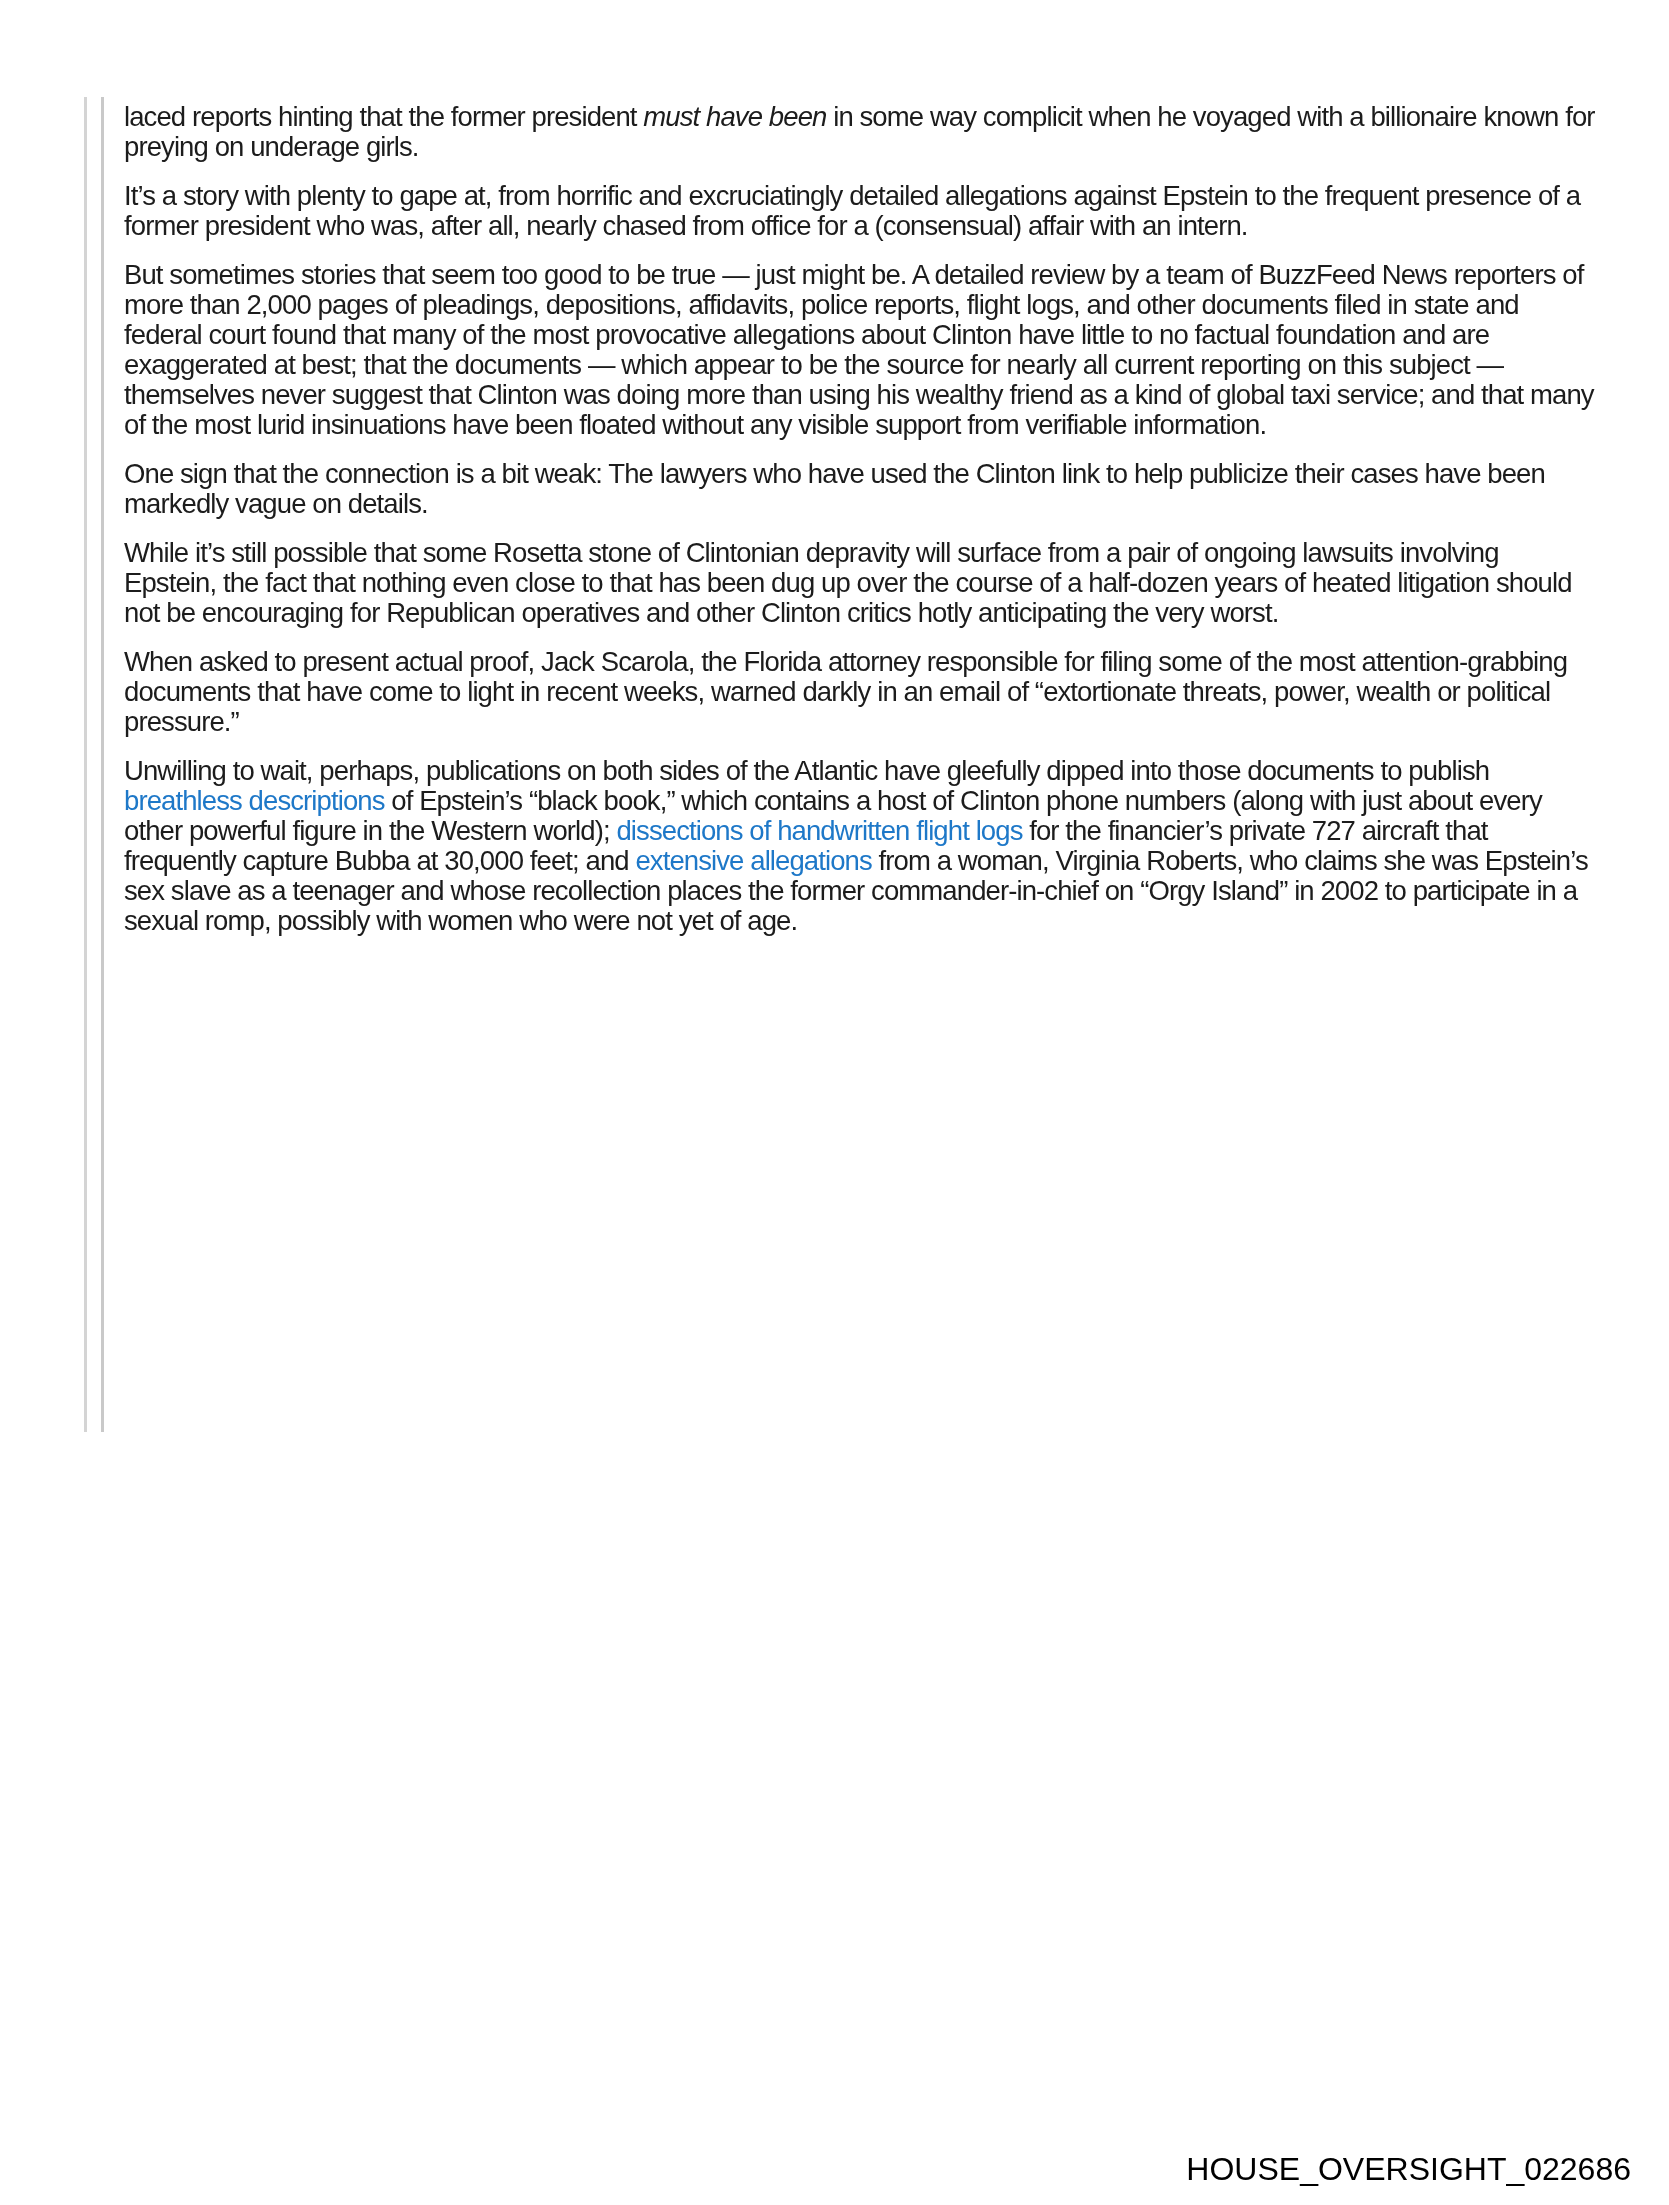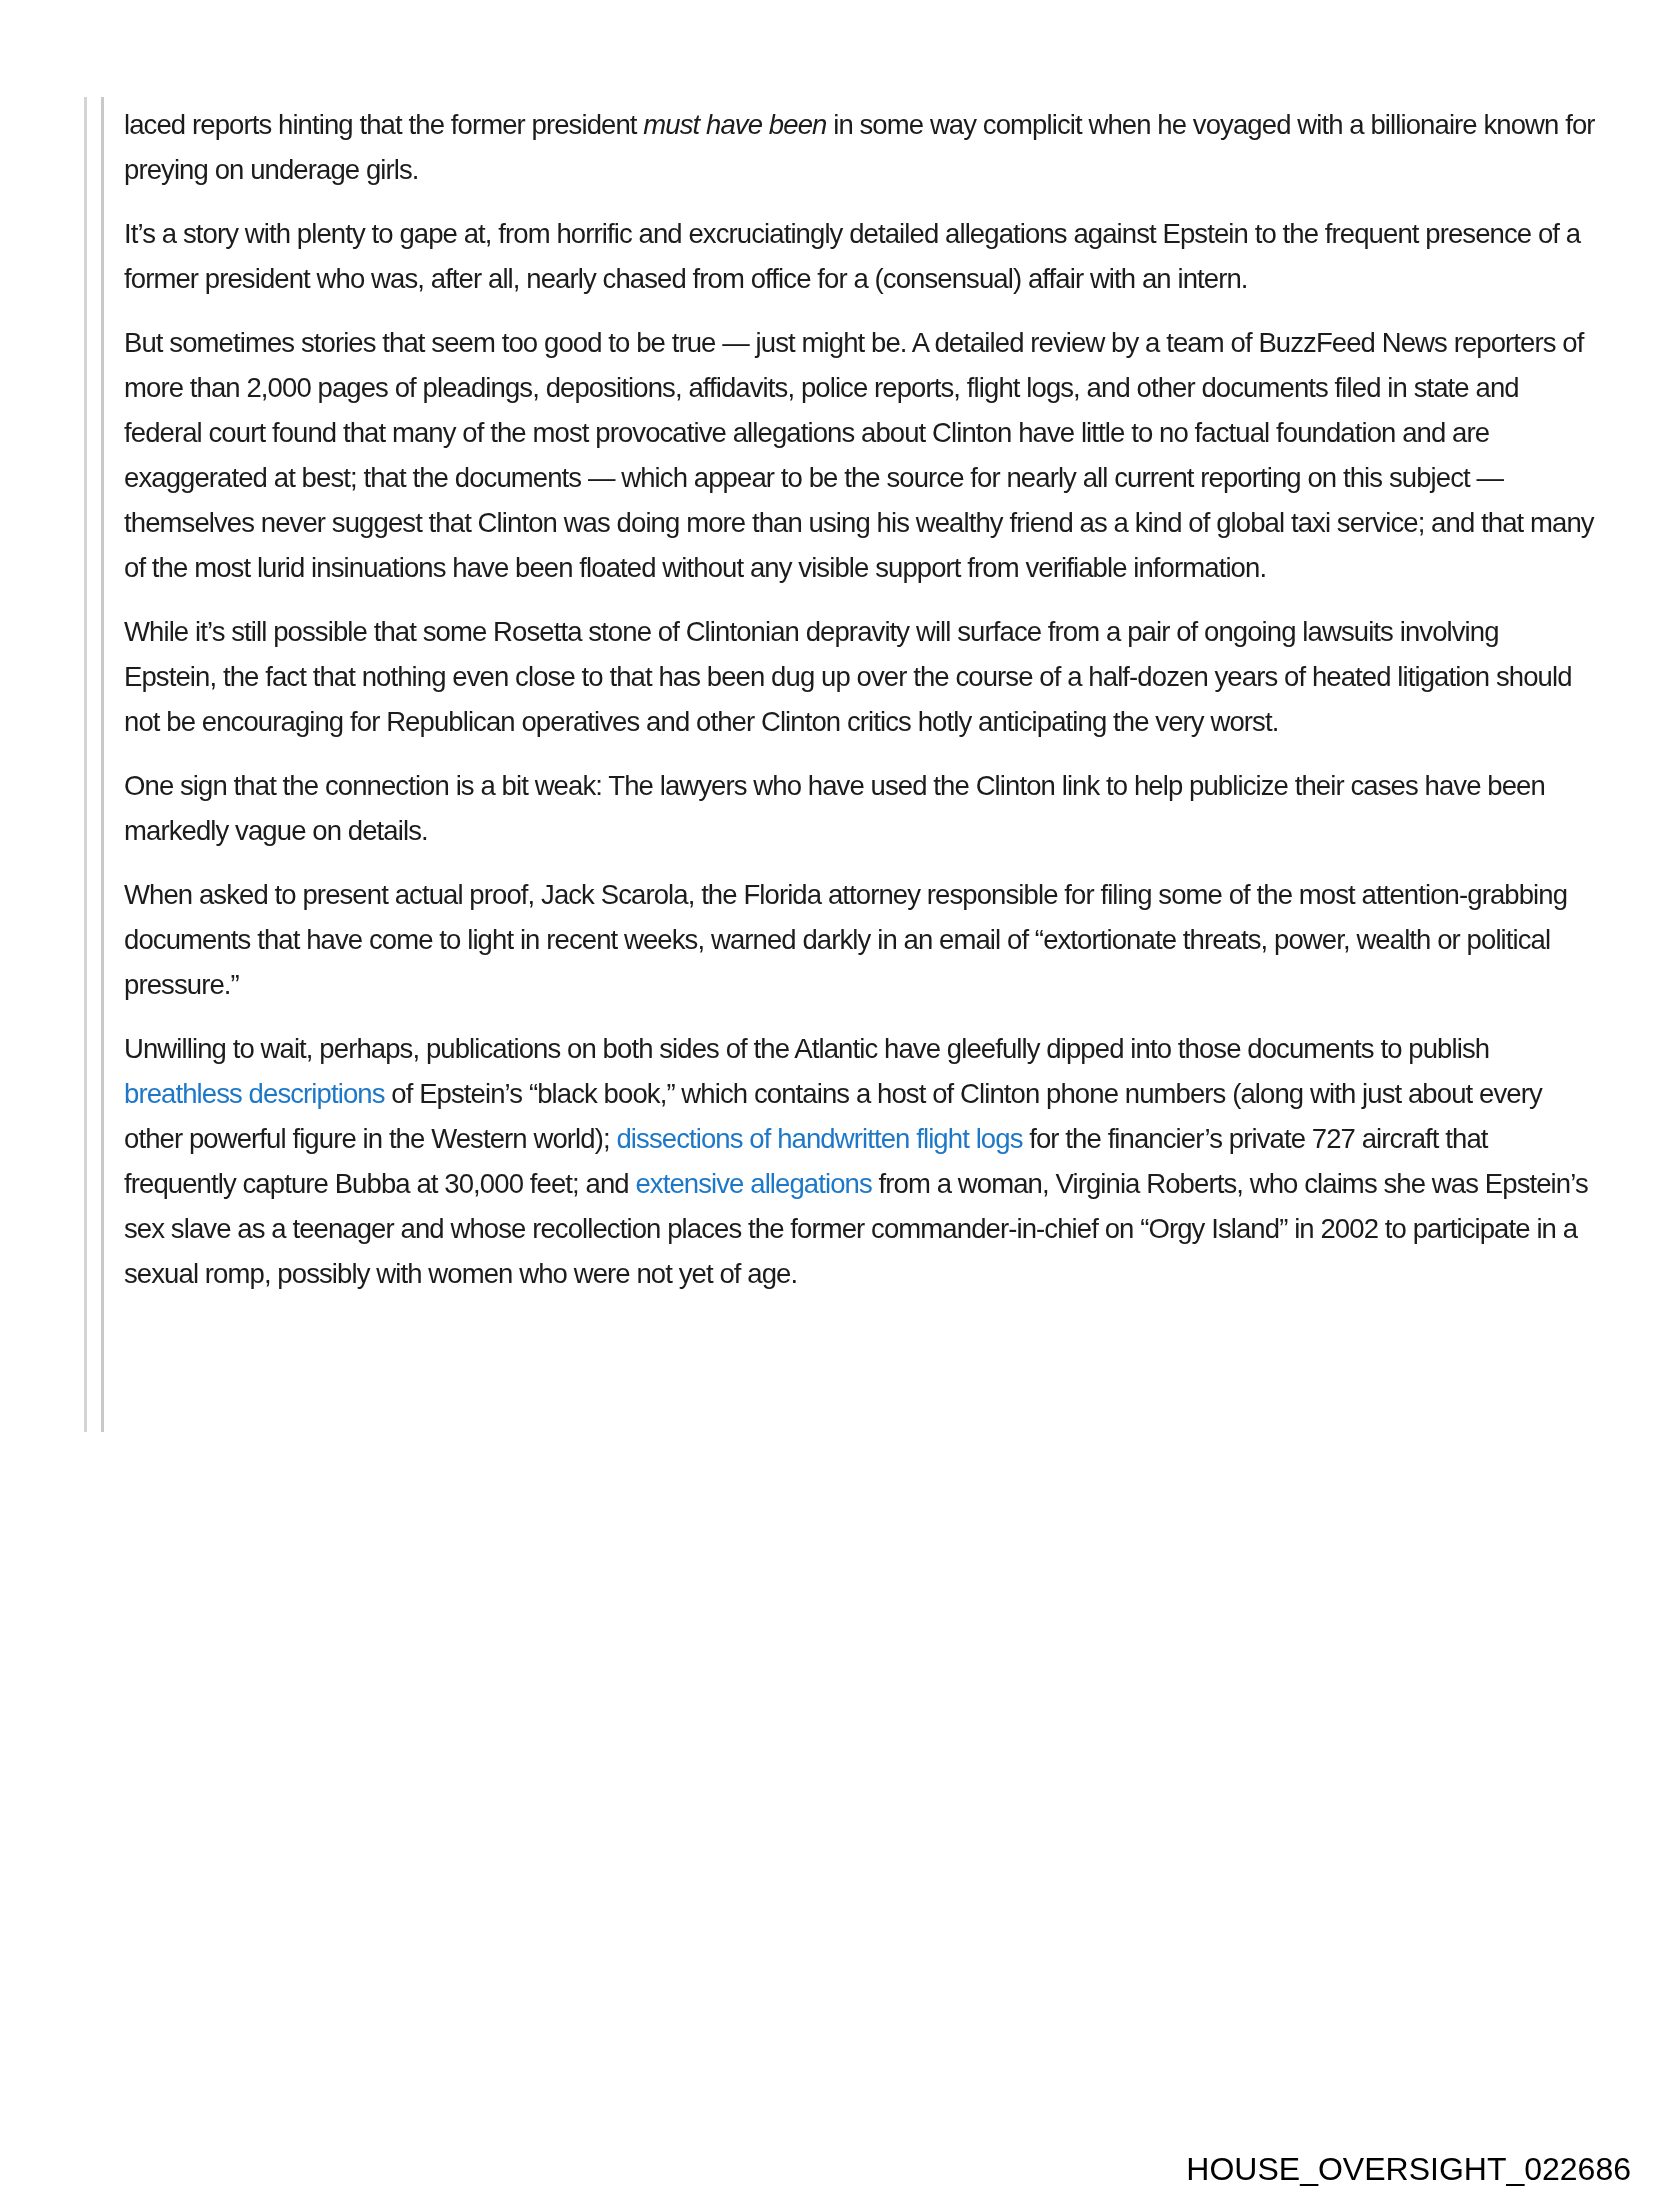--- a/index.html
+++ b/index.html
@@ -20,21 +20,21 @@
   }
   .bar-outer { left: 84px; background: var(--bar-outer-color, #d4d4d4); }
   .bar-inner { left: 101px; background: var(--bar-inner-color, #c9c9c9); }
   .article {
     position: absolute;
     left: 124px;
     top: 102px;
     width: 1473px;
     color: var(--text-color, #1c1c1c);
     font-size: 27.5px;
-    line-height: 45px;
+    line-height: 30px;
     letter-spacing: -0.9px;
     text-align: left;
   }
   .article p { margin: 0 0 19px 0; }
   .article em { font-style: italic; }
   .article a.link {
     color: var(--link-color, #1e78c8);
     text-decoration: none;
     cursor: pointer;
   }
@@ -51,20 +51,20 @@
 </head>
 <body>
 
 <div class="page">
   <div class="quote-bar bar-outer"></div>
   <div class="quote-bar bar-inner"></div>
   <div class="article" id="article">
       <p><span>laced reports hinting that the former president </span><em>must have been</em><span> in some way complicit when he voyaged with a billionaire known for preying on underage girls.</span></p>
       <p><span>It’s a story with plenty to gape at, from horrific and excruciatingly detailed allegations against Epstein to the frequent presence of a former president who was, after all, nearly chased from office for a (consensual) affair with an intern.</span></p>
       <p><span>But sometimes stories that seem too good to be true — just might be. A detailed review by a team of BuzzFeed News reporters of more than 2,000 pages of pleadings, depositions, affidavits, police reports, flight logs, and other documents filed in state and federal court found that many of the most provocative allegations about Clinton have little to no factual foundation and are exaggerated at best; that the documents — which appear to be the source for nearly all current reporting on this subject — themselves never suggest that Clinton was doing more than using his wealthy friend as a kind of global taxi service; and that many of the most lurid insinuations have been floated without any visible support from verifiable information.</span></p>
+      <p><span>One sign that the connection is a bit weak: The lawyers who have used the Clinton link to help publicize their cases have been markedly vague on details.</span></p>
       <p><span>While it’s still possible that some Rosetta stone of Clintonian depravity will surface from a pair of ongoing lawsuits involving Epstein, the fact that nothing even close to that has been dug up over the course of a half-dozen years of heated litigation should not be encouraging for Republican operatives and other Clinton critics hotly anticipating the very worst.</span></p>
-      <p><span>One sign that the connection is a bit weak: The lawyers who have used the Clinton link to help publicize their cases have been markedly vague on details.</span></p>
       <p><span>When asked to present actual proof, Jack Scarola, the Florida attorney responsible for filing some of the most attention-grabbing documents that have come to light in recent weeks, warned darkly in an email of “extortionate threats, power, wealth or political pressure.”</span></p>
       <p><span>Unwilling to wait, perhaps, publications on both sides of the Atlantic have gleefully dipped into those documents to publish </span><a class="link">breathless descriptions</a><span> of Epstein’s “black book,” which contains a host of Clinton phone numbers (along with just about every other powerful figure in the Western world); </span><a class="link">dissections of handwritten flight logs</a><span> for the financier’s private 727 aircraft that frequently capture Bubba at 30,000 feet; and </span><a class="link">extensive allegations</a><span> from a woman, Virginia Roberts, who claims she was Epstein’s sex slave as a teenager and whose recollection places the former commander-in-chief on “Orgy Island” in 2002 to participate in a sexual romp, possibly with women who were not yet of age.</span></p>
     </div>
   <div class="bates">HOUSE_OVERSIGHT_022686</div>
 </div>
 
 
 </body></html>

